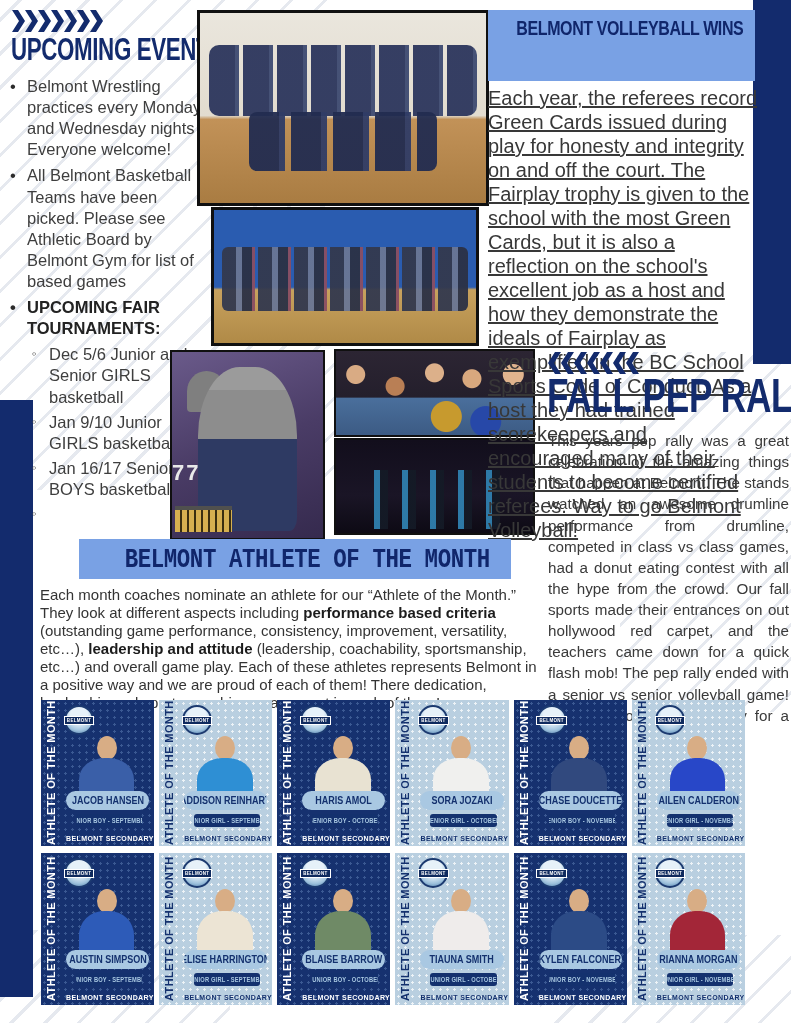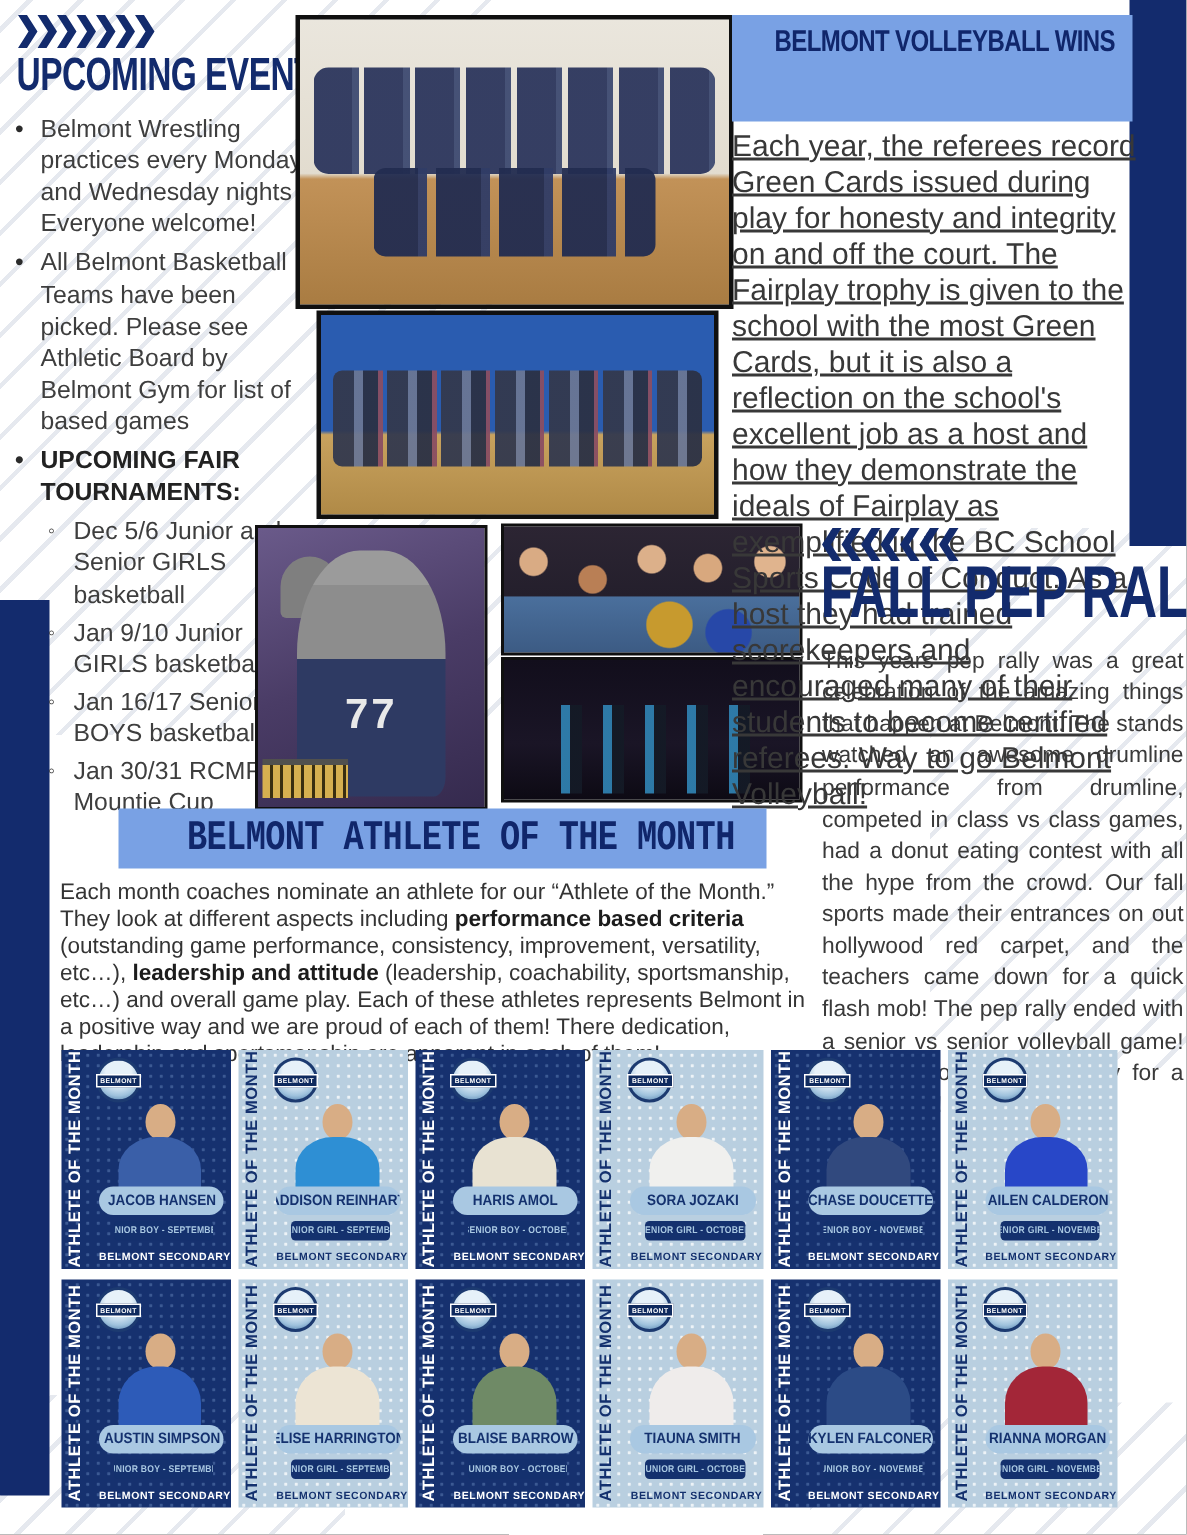--- a/index.html
+++ b/index.html
@@ -42,21 +42,21 @@
     background:repeating-linear-gradient(90deg,#222c50 0 30px,#303c66 30px 36px,rgba(0,0,0,0) 36px 42px);}
   #photo-group{left:211px;top:207px;width:262px;height:133px;border:3px solid #101010;
     background:linear-gradient(180deg,#2a5cb0 0%,#2a5cb0 58%,#c8a25e 60%,#b08a47 100%);}
   .gr-band{left:3%;top:28%;width:94%;height:48%;border-radius:6px;opacity:.95;
     background:repeating-linear-gradient(90deg,#33394e 0 14px,#6a7694 14px 20px,#2b3145 20px 30px,#8a4e62 30px 33px,rgba(0,0,0,0) 33px 36px);}
   #photo-mascot{left:170px;top:350px;width:151px;height:186px;border:2px solid #101010;
     background:linear-gradient(160deg,#6a5a8a 0%,#4a3c66 50%,#352a4e 100%);}
   .masc-body{left:17%;top:8%;width:66%;height:88%;border-radius:42% 42% 8% 8%;
     background:linear-gradient(180deg,#9b9b9b 0 14%,#8d8d8d 14% 44%,#2e3a63 44% 100%);}
   .masc-ear{left:10%;top:10%;width:26%;height:22%;border-radius:50% 50% 50% 10%;background:#7f7f7f;}
-  .masc-num{left:0;right:0;top:58%;text-align:center;color:#e9e9e9;font-weight:700;font-size:28px;
+  .masc-num{left:0;right:0;top:58%;text-align:left;color:#e9e9e9;font-weight:700;font-size:22px;
     font-family:"Liberation Sans",sans-serif;letter-spacing:2px;}
   .masc-kbd{left:2%;bottom:3%;width:38%;height:12%;border-top:4px solid #50504e;
     background:repeating-linear-gradient(90deg,#d6b050 0 5px,#3a2f10 5px 7px);}
   #photo-cheer{left:334px;top:349px;width:197px;height:84px;border:2px solid #101010;
     background:
       radial-gradient(circle at 10% 28%,#d9ab84 0 9px,rgba(0,0,0,0) 10px),
       radial-gradient(circle at 30% 42%,#b97f55 0 9px,rgba(0,0,0,0) 10px),
       radial-gradient(circle at 50% 26%,#dcb08a 0 9px,rgba(0,0,0,0) 10px),
       radial-gradient(circle at 69% 33%,#d8a87e 0 9px,rgba(0,0,0,0) 10px),
       radial-gradient(circle at 90% 28%,#e0b48e 0 10px,rgba(0,0,0,0) 11px),
@@ -165,21 +165,20 @@
     <div class="subli">
       <span class="mk">◦</span>
       <span>Jan 9/10 Junior GIRLS basketball</span>
     </div>
     <div class="subli">
       <span class="mk">◦</span>
       <span>Jan 16/17 Senior BOYS basketball</span>
     </div>
     <div class="subli">
       <span class="mk">◦</span>
-      <span>Jan 30/31 RCMP Mountie Cup</span>
     </div>
   </div>
 
   <div class="photo" id="photo-volleyball">
     <div class="vb-row1"></div>
     <div class="vb-row2"></div>
   </div>
   <div class="photo" id="photo-group">
     <div class="gr-band"></div>
   </div>

